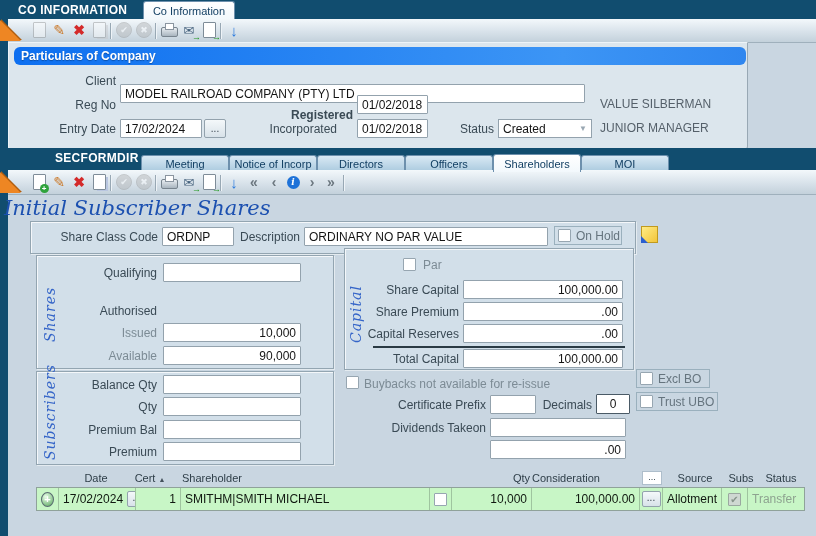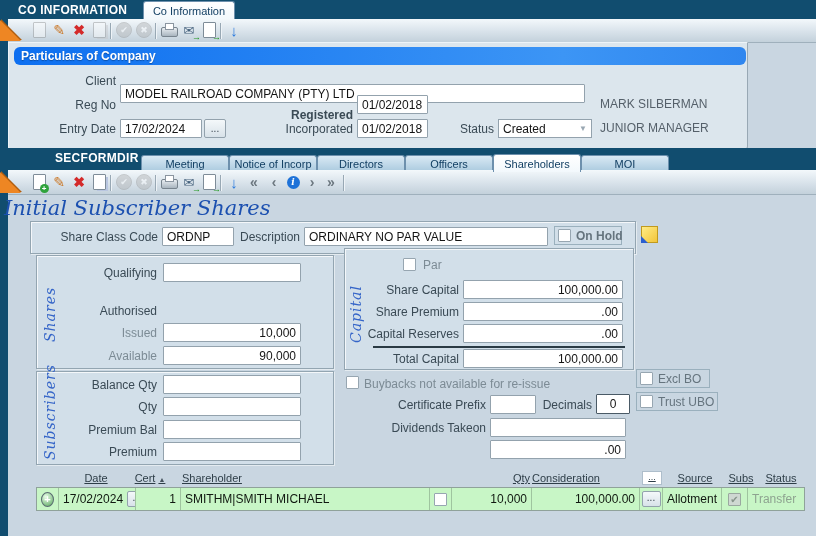--- a/index.html
+++ b/index.html
@@ -48,21 +48,21 @@
         font-size:14px;color:#3565c8;letter-spacing:1px;text-align:center;}
   .heading{font-family:"DejaVu Serif",serif;font-style:italic;font-size:21px;color:#1c50b0;}
   .optbox{position:absolute;height:19px;border:1px solid #9ab0bd;box-sizing:border-box;background:transparent;}
   .optbox .chk{left:3px;top:2px;}
   .optbox span{position:absolute;left:21px;top:2px;font-size:12px;color:#65747e;white-space:nowrap;}
   .note{position:absolute;width:15px;height:15px;background:linear-gradient(135deg,#ffec85,#f2c53a);border:1px solid #c09a1e;}
   .note i{position:absolute;left:-1px;bottom:-1px;width:0;height:0;border-bottom:7px solid #2a5fd0;border-right:7px solid transparent;}
   .ddown{position:absolute;background:#fff;border:1px solid #93a2ad;height:19px;box-sizing:border-box;display:flex;align-items:center;
          font-size:12px;color:#141414;padding:0 4px;justify-content:space-between;}
   .ddown .chev{color:#9aa8b3;font-size:8px;}
-  .th{position:absolute;font-size:11px;color:#2e3e48;white-space:nowrap;text-decoration:underline;}
+  .th{position:absolute;font-size:11px;color:#2e3e48;white-space:nowrap;}
   .sortarrow{font-size:7px;color:#44525c;margin-left:3px;}
   .rowwrap{position:absolute;display:flex;height:22px;border:1px solid #8fa29a;box-sizing:content-box;}
   .cell{background:#c8f6c6;border-right:1px solid #9fc49f;box-sizing:border-box;font-size:12px;color:#101810;
         display:flex;align-items:center;padding:0 4px;white-space:nowrap;overflow:hidden;}
   .cell.r{justify-content:flex-end;}
   .cell.c{justify-content:center;}
   .pluscir{width:15px;height:15px;border-radius:50%;background:radial-gradient(circle at 35% 30%,#eaffea,#58a55c);
            border:1px solid #5a6a72;color:#fff;font:bold 11px/13px "Liberation Sans",sans-serif;text-align:center;box-sizing:border-box;}
   .cell .mini-dots{position:static;width:19px;height:16px;margin-left:4px;flex:0 0 auto;}
   .ubar{position:absolute;font-size:12px;color:#55606a;white-space:nowrap;}
@@ -123,26 +123,26 @@
   <div class="abs bluebar" style="left:14px;top:47px;width:725px;height:18px;border-radius:6px;">
     <span>Particulars of Company</span>
   </div>
 
   <div class="lbl" style="left:16px;top:74px;width:100px;">Client</div>
   <input class="fld" style="left: 120px; top: 84px; width: 465px;" readonly="" value="MODEL RAILROAD COMPANY (PTY) LTD">
 
   <div class="lbl" style="left:16px;top:98px;width:100px;">Reg No</div>
   <div class="lbl" style="left:248px;top:108px;width:105px;font-weight:bold;">Registered</div>
   <input class="fld" style="left: 357px; top: 95px; width: 71px;" readonly="" value="01/02/2018">
-  <div class="ubar" style="left:600px;top:97px;">MARK SILBERMAN</div>
+  <div class="ubar" style="left:600px;top:97px;">VALUE SILBERMAN</div>
 
   <div class="lbl" style="left:16px;top:122px;width:100px;">Entry Date</div>
   <input class="fld" style="left: 120px; top: 119px; width: 82px;" readonly="" value="17/02/2024">
   <div class="dots" style="left:204px;top:119px;width:22px;height:19px;">...</div>
-  <div class="lbl" style="left:248px;top:122px;width:105px;">Incorporated</div>
+  <div class="lbl" style="left:232px;top:122px;width:105px;">Incorporated</div>
   <input class="fld" style="left: 357px; top: 119px; width: 71px;" readonly="" value="01/02/2018">
   <div class="lbl" style="left:446px;top:122px;width:48px;">Status</div>
   <div class="ddown" style="left:498px;top:119px;width:94px;">
     <span>Created</span>
     <span class="chev">▼</span>
   </div>
   <div class="ubar" style="left:600px;top:121px;">JUNIOR MANAGER</div>
 
   <div class="abs band" style="left:0;top:148px;width:816px;height:22px;"></div>
   <div class="abs wtitle" style="left:55px;top:151px;">SECFORMDIR</div>
@@ -223,21 +223,21 @@
     </div>
   <div class="sep" style="left:343px;top:175px;"></div>
 
   <div class="abs heading" style="left:4px;top:196px;">Initial Subscriber Shares</div>
 
   <div class="grpbox" style="left:30px;top:221px;width:604px;height:31px;"></div>
   <div class="lbl" style="left:42px;top:230px;width:116px;">Share Class Code</div>
   <input class="fld" style="left: 162px; top: 227px; width: 72px;" readonly="" value="ORDNP">
   <div class="lbl" style="left:238px;top:230px;width:62px;">Description</div>
   <input class="fld" style="left: 304px; top: 227px; width: 244px;" readonly="" value="ORDINARY NO PAR VALUE">
-  <div class="optbox" style="left:554px;top:226px;width:68px;font-weight:bold;">
+  <div class="optbox" style="left:554px;top:226px;width:68px;">
     <span class="chk" style="position:absolute;"></span>
     <span>On Hold</span>
   </div>
   <div class="note" style="left:641px;top:226px;">
       <i></i>
     </div>
 
   <div class="grpbox" style="left:36px;top:255px;width:296px;height:112px;">
     <div class="vlab" style="left:5px;top:18px;height:80px;">Shares</div>
     <div class="lbl" style="left:0;top:10px;width:120px;">Qualifying</div>

